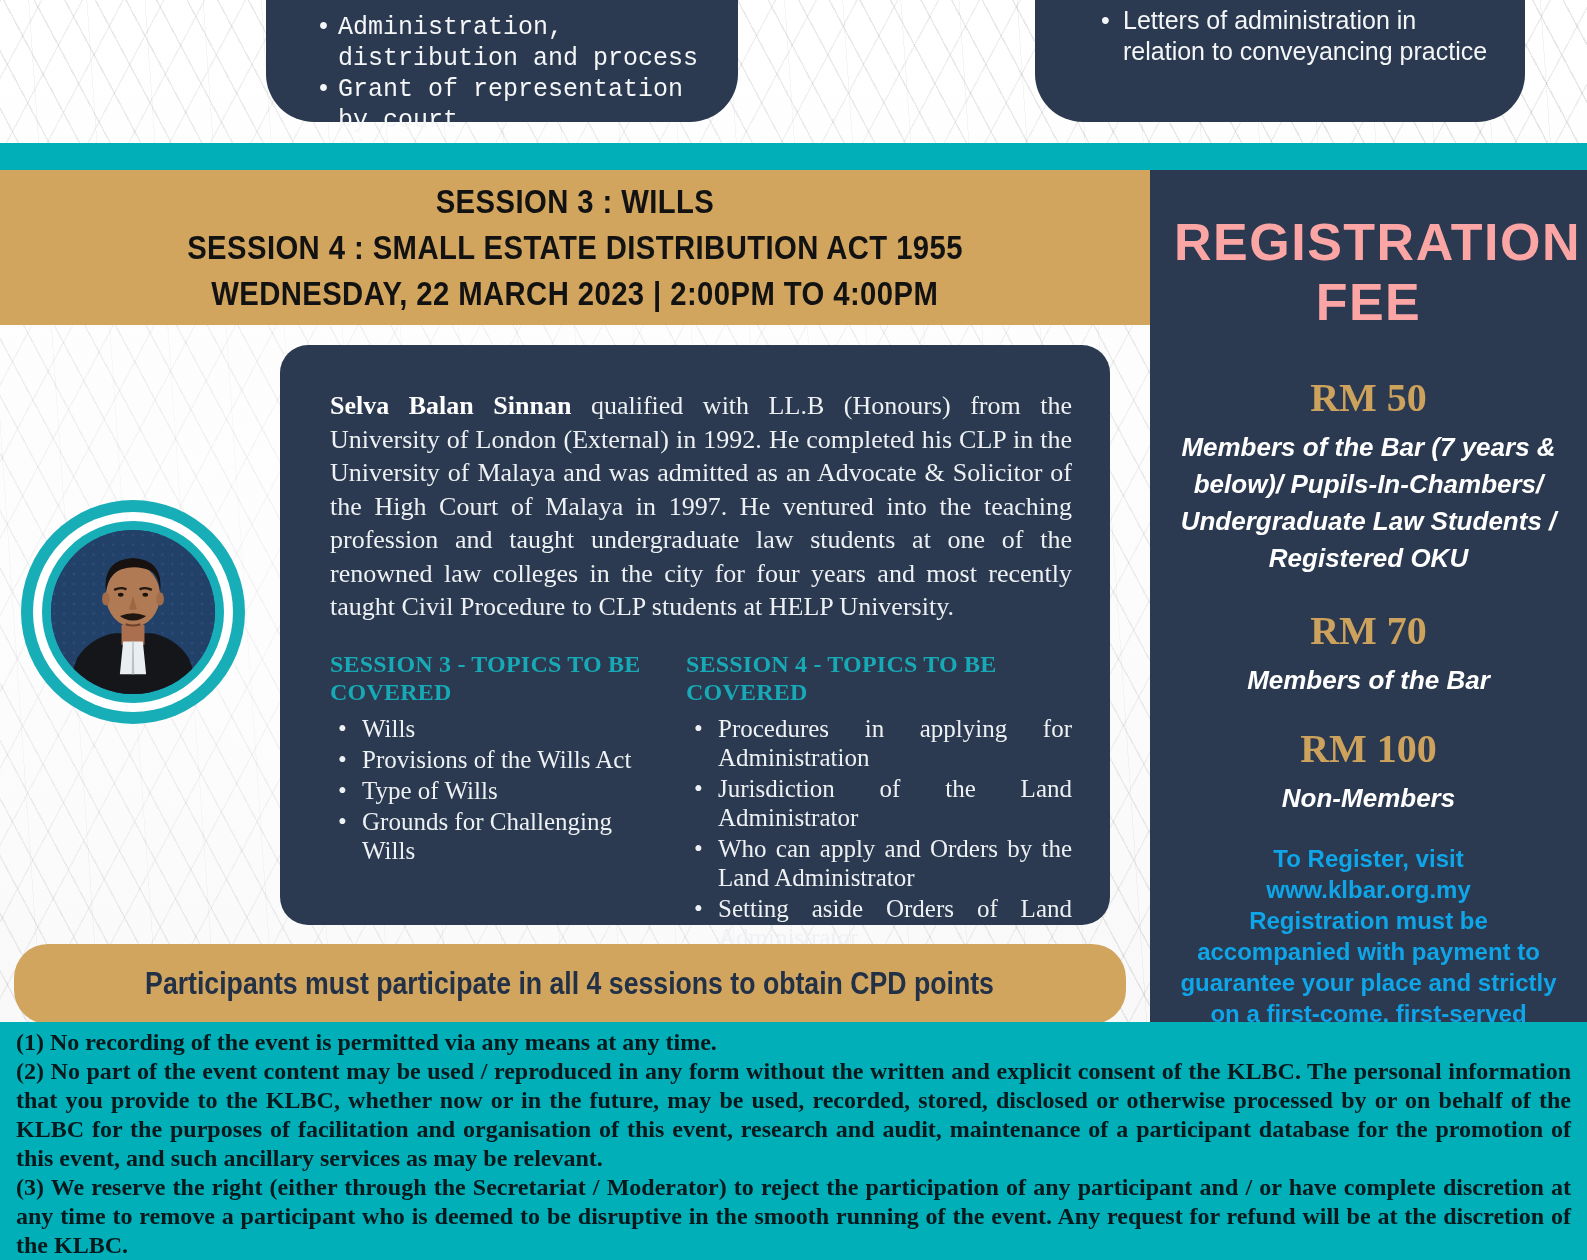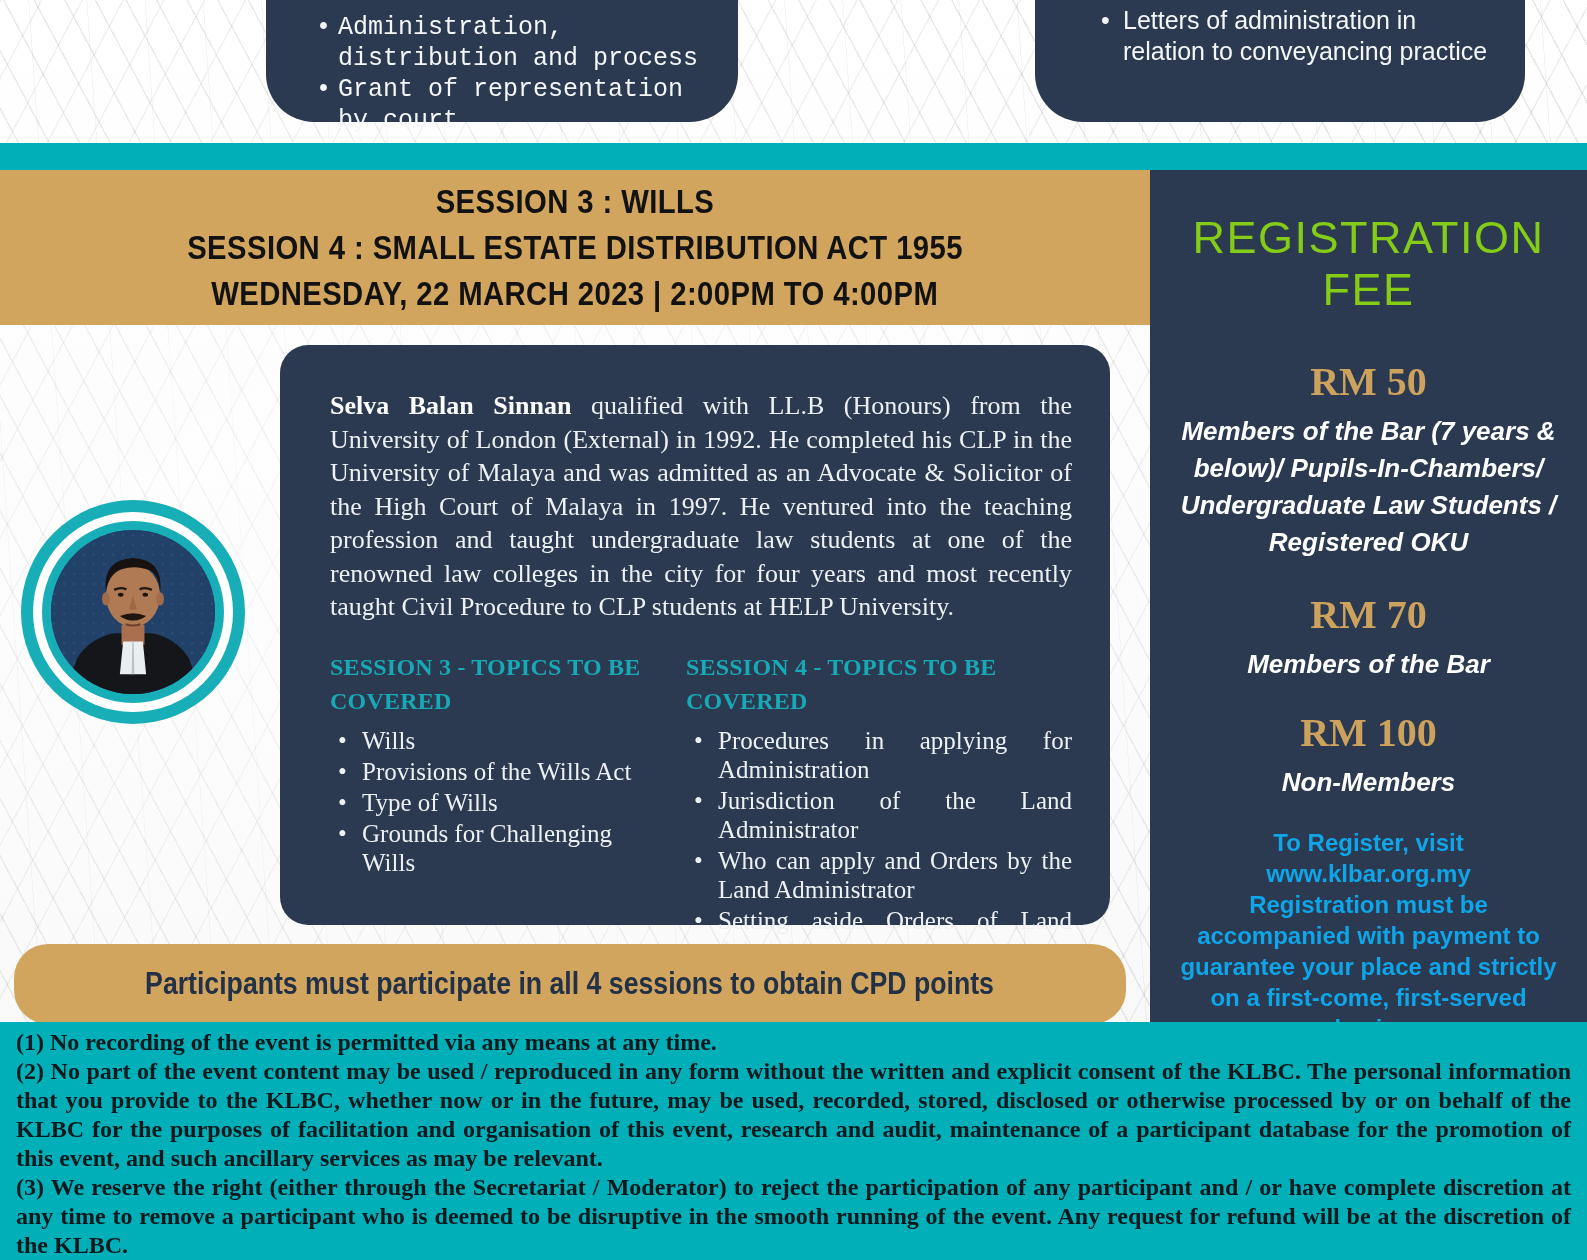--- a/index.html
+++ b/index.html
@@ -35,37 +35,37 @@
   .teal-band{position:absolute;left:0;top:143px;width:1587px;height:27px;background:var(--teal);}
 
   .gold-banner{position:absolute;left:0;top:170px;width:1150px;height:155px;background:var(--gold);
     display:flex;flex-direction:column;align-items:center;justify-content:center;gap:7px;color:#121212;}
   .cond{display:inline-block;transform:scaleX(.86);transform-origin:center;white-space:nowrap;}
   .gold-banner .l{font-weight:700;font-size:34px;letter-spacing:.5px;}
 
   
   .reg-panel{position:absolute;left:1150px;top:170px;width:437px;height:852px;background:var(--navy);
     text-align:center;padding:42px 24px 0 24px;}
-  .reg-title{color:#84cc16;font-size:45px;font-weight:400;letter-spacing:1.5px;}
+  .reg-title{color:#fca5a5;font-size:52px;font-weight:700;letter-spacing:1.5px;}
   .price{font-family:"Liberation Serif",serif;font-weight:700;color:#cda25d;font-size:40px;}
   .price-1{margin-top:42px;}
   .price-2{margin-top:30px;}
   .price-3{margin-top:26px;}
   .tier-desc{color:#fff;font-weight:700;font-style:italic;font-size:26px;line-height:37px;margin-top:8px;}
   .reg-note{margin-top:26px;color:#0ea5e9;font-weight:700;font-size:24px;line-height:31px;}
 
   
   .bio-box{position:absolute;left:280px;top:345px;width:830px;height:580px;background:var(--navy);
     border-radius:28px;padding:44px 38px 0 50px;color:#eef1f4;font-family:Liberation Serif, serif;}
   .bio-text{font-size:26px;line-height:33.5px;text-align:justify;}
   .bio-text .name{font-weight:700;color:#fff;}
   .cols{display:flex;margin-top:26px;gap:26px;}
   .col-s3{width:330px;flex:none;}
   .col-s4{flex:1;}
-  .col-head{color:#17a9b5;font-weight:700;font-size:24px;line-height:34px;letter-spacing:.2px;}
+  .col-head{color:#17a9b5;font-weight:700;font-size:24px;line-height:28px;letter-spacing:.2px;}
   .col ul.blist{margin-top:8px;font-size:25px;line-height:29px;}
   .col ul.blist li{padding-left:32px;margin-bottom:2px;}
   .col ul.blist li::before{left:8px;}
   .col-s4 ul.blist li{text-align:justify;}
 
   
   .photo-ring-outer{position:absolute;left:21px;top:500px;width:224px;height:224px;border-radius:50%;
     background:#17aeb7;}
   .photo-ring-white{position:absolute;inset:12px;border-radius:50%;background:#fff;}
   .photo-ring-inner{position:absolute;inset:9px;border-radius:50%;background:#17aeb7;}

